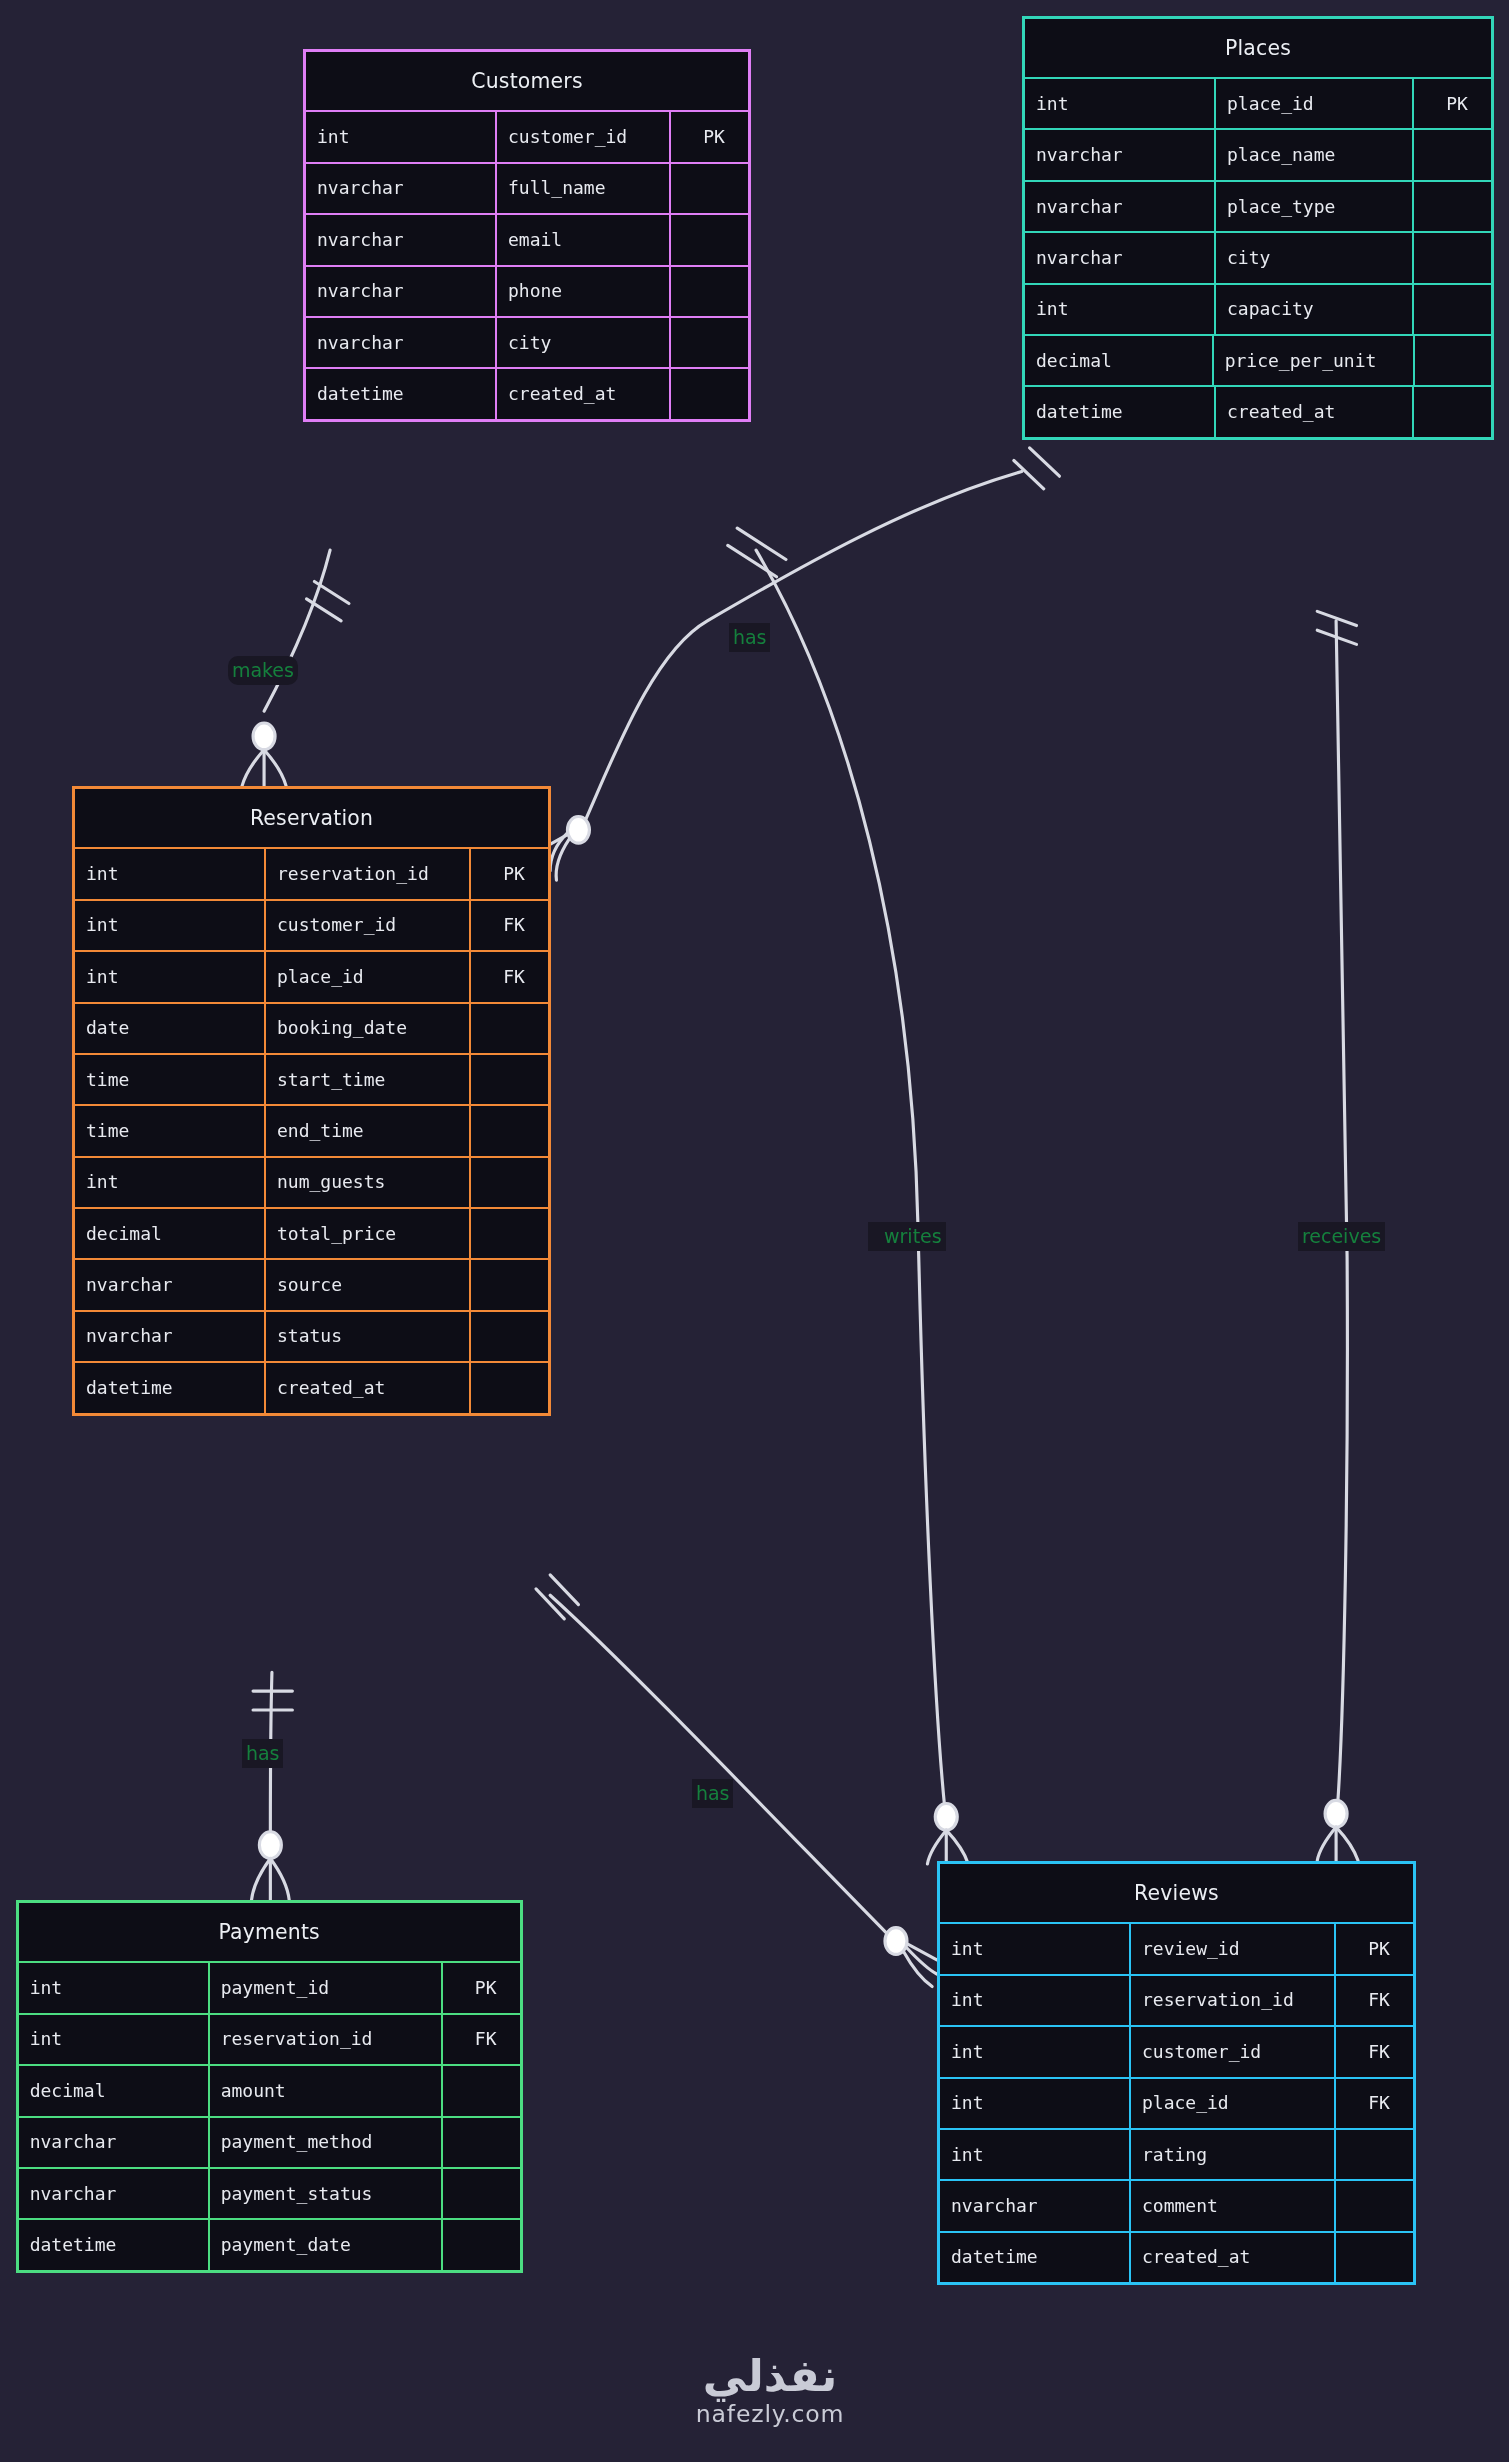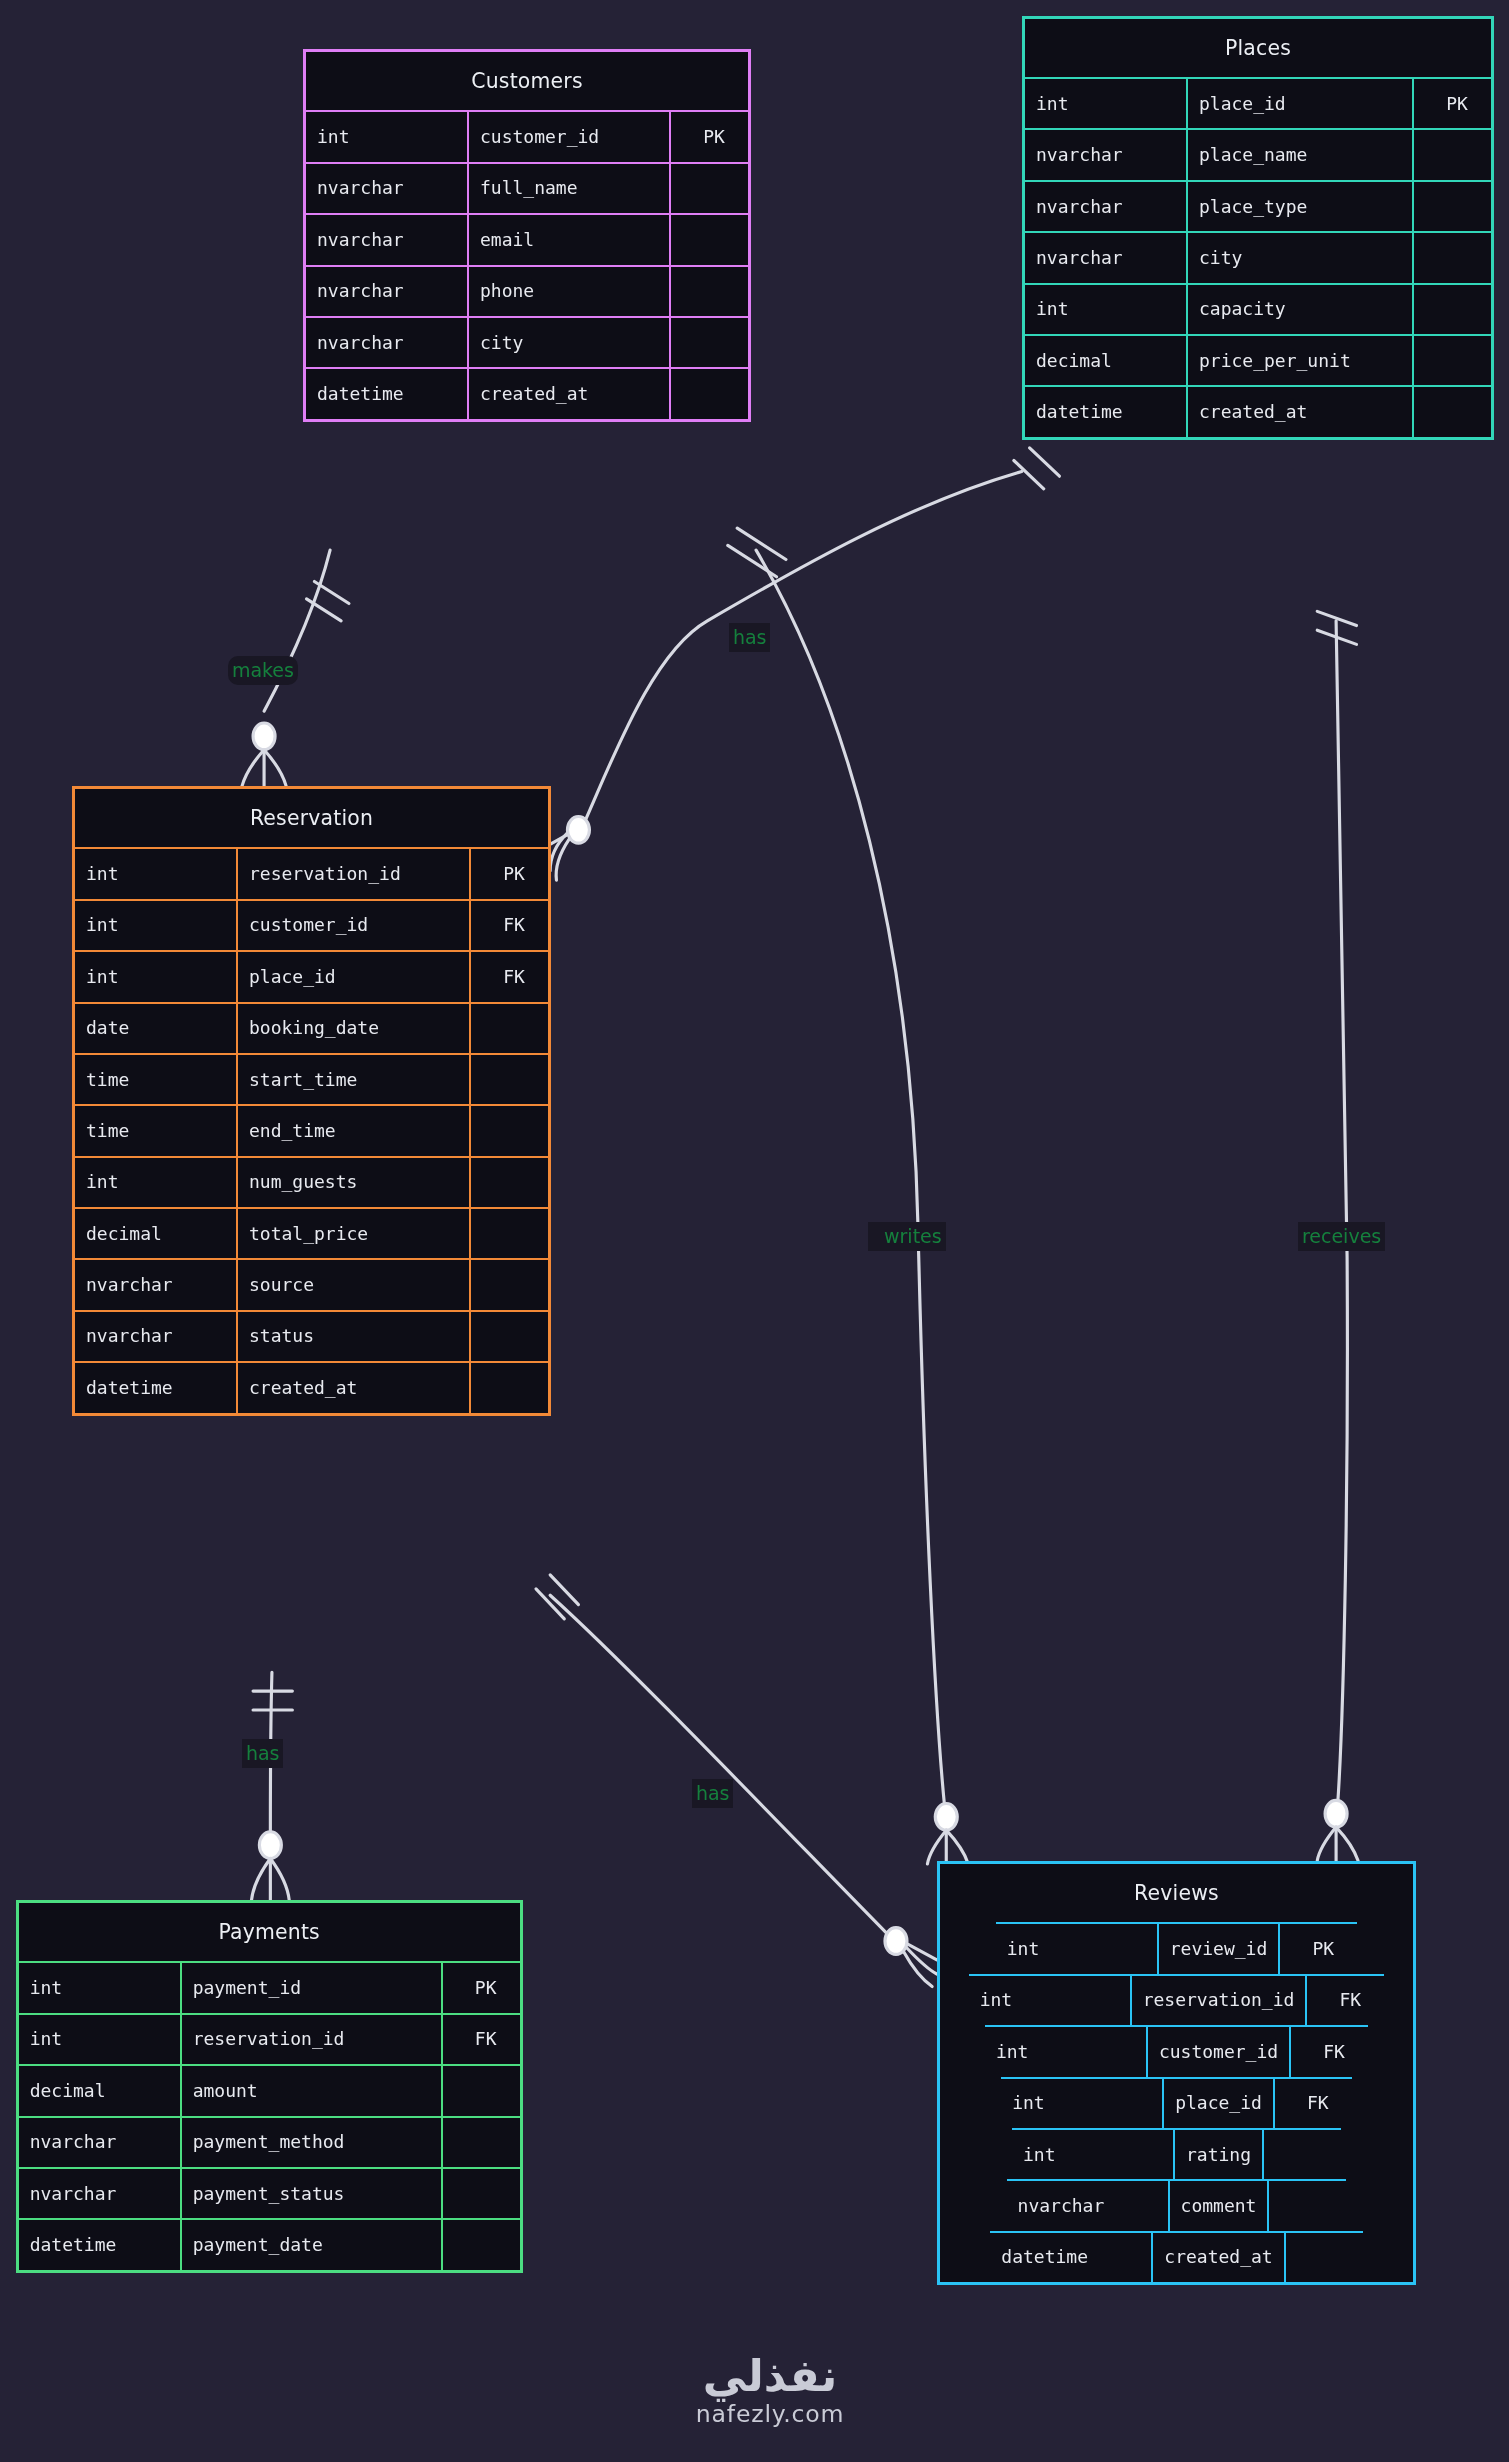--- a/index.html
+++ b/index.html
@@ -42,20 +42,21 @@
     line-height: 1;
     padding: 19px 4.7px 19px 4.7px;
     letter-spacing: 0.2px;
     white-space: nowrap;
     border-radius: 18px;
   }
   .attr-row {
     display: flex;
     border-top-width: 2.4px;
     border-top-style: solid;
+    gap: 28px;
   }
   .attr-cell {
     color: #e8eaf0;
     font-family: "DejaVu Sans Mono", monospace;
     font-size: 18px;
     line-height: 1;
     padding: 15.7px 11px;
     display: flex;
     align-items: center;
     white-space: nowrap;
@@ -71,21 +72,21 @@
 
   #ent-places      { left: 1022px; top: 15.7px;   width: 472px;  border-color: #32d6b9; }
   #ent-places .attr-row, #ent-places .c-name, #ent-places .c-key { border-color: #32d6b9; }
 
   #ent-reservation { left: 72px;   top: 786px;  width: 479px;  border-color: #f28937; }
   #ent-reservation .attr-row, #ent-reservation .c-name, #ent-reservation .c-key { border-color: #f28937; }
 
   #ent-payments    { left: 15.7px;   top: 1900px;  width: 507px;  border-color: #4cdd82; }
   #ent-payments .attr-row, #ent-payments .c-name, #ent-payments .c-key { border-color: #4cdd82; }
 
-  #ent-reviews     { left: 937px; top: 1861px;  width: 479px;  border-color: #2ac3f5; align-items: center; }
+  #ent-reviews     { left: 937px; top: 1861px;  width: 479px;  border-color: #2ac3f5; }
   #ent-reviews .attr-row, #ent-reviews .c-name, #ent-reviews .c-key { border-color: #2ac3f5; }
 
   .rel-label {
     position: absolute;
     z-index: 4;
     background: #191724;
     color: #15803d;
     font-family: "DejaVu Sans", sans-serif;
     font-size: 19px;
     line-height: 1;

